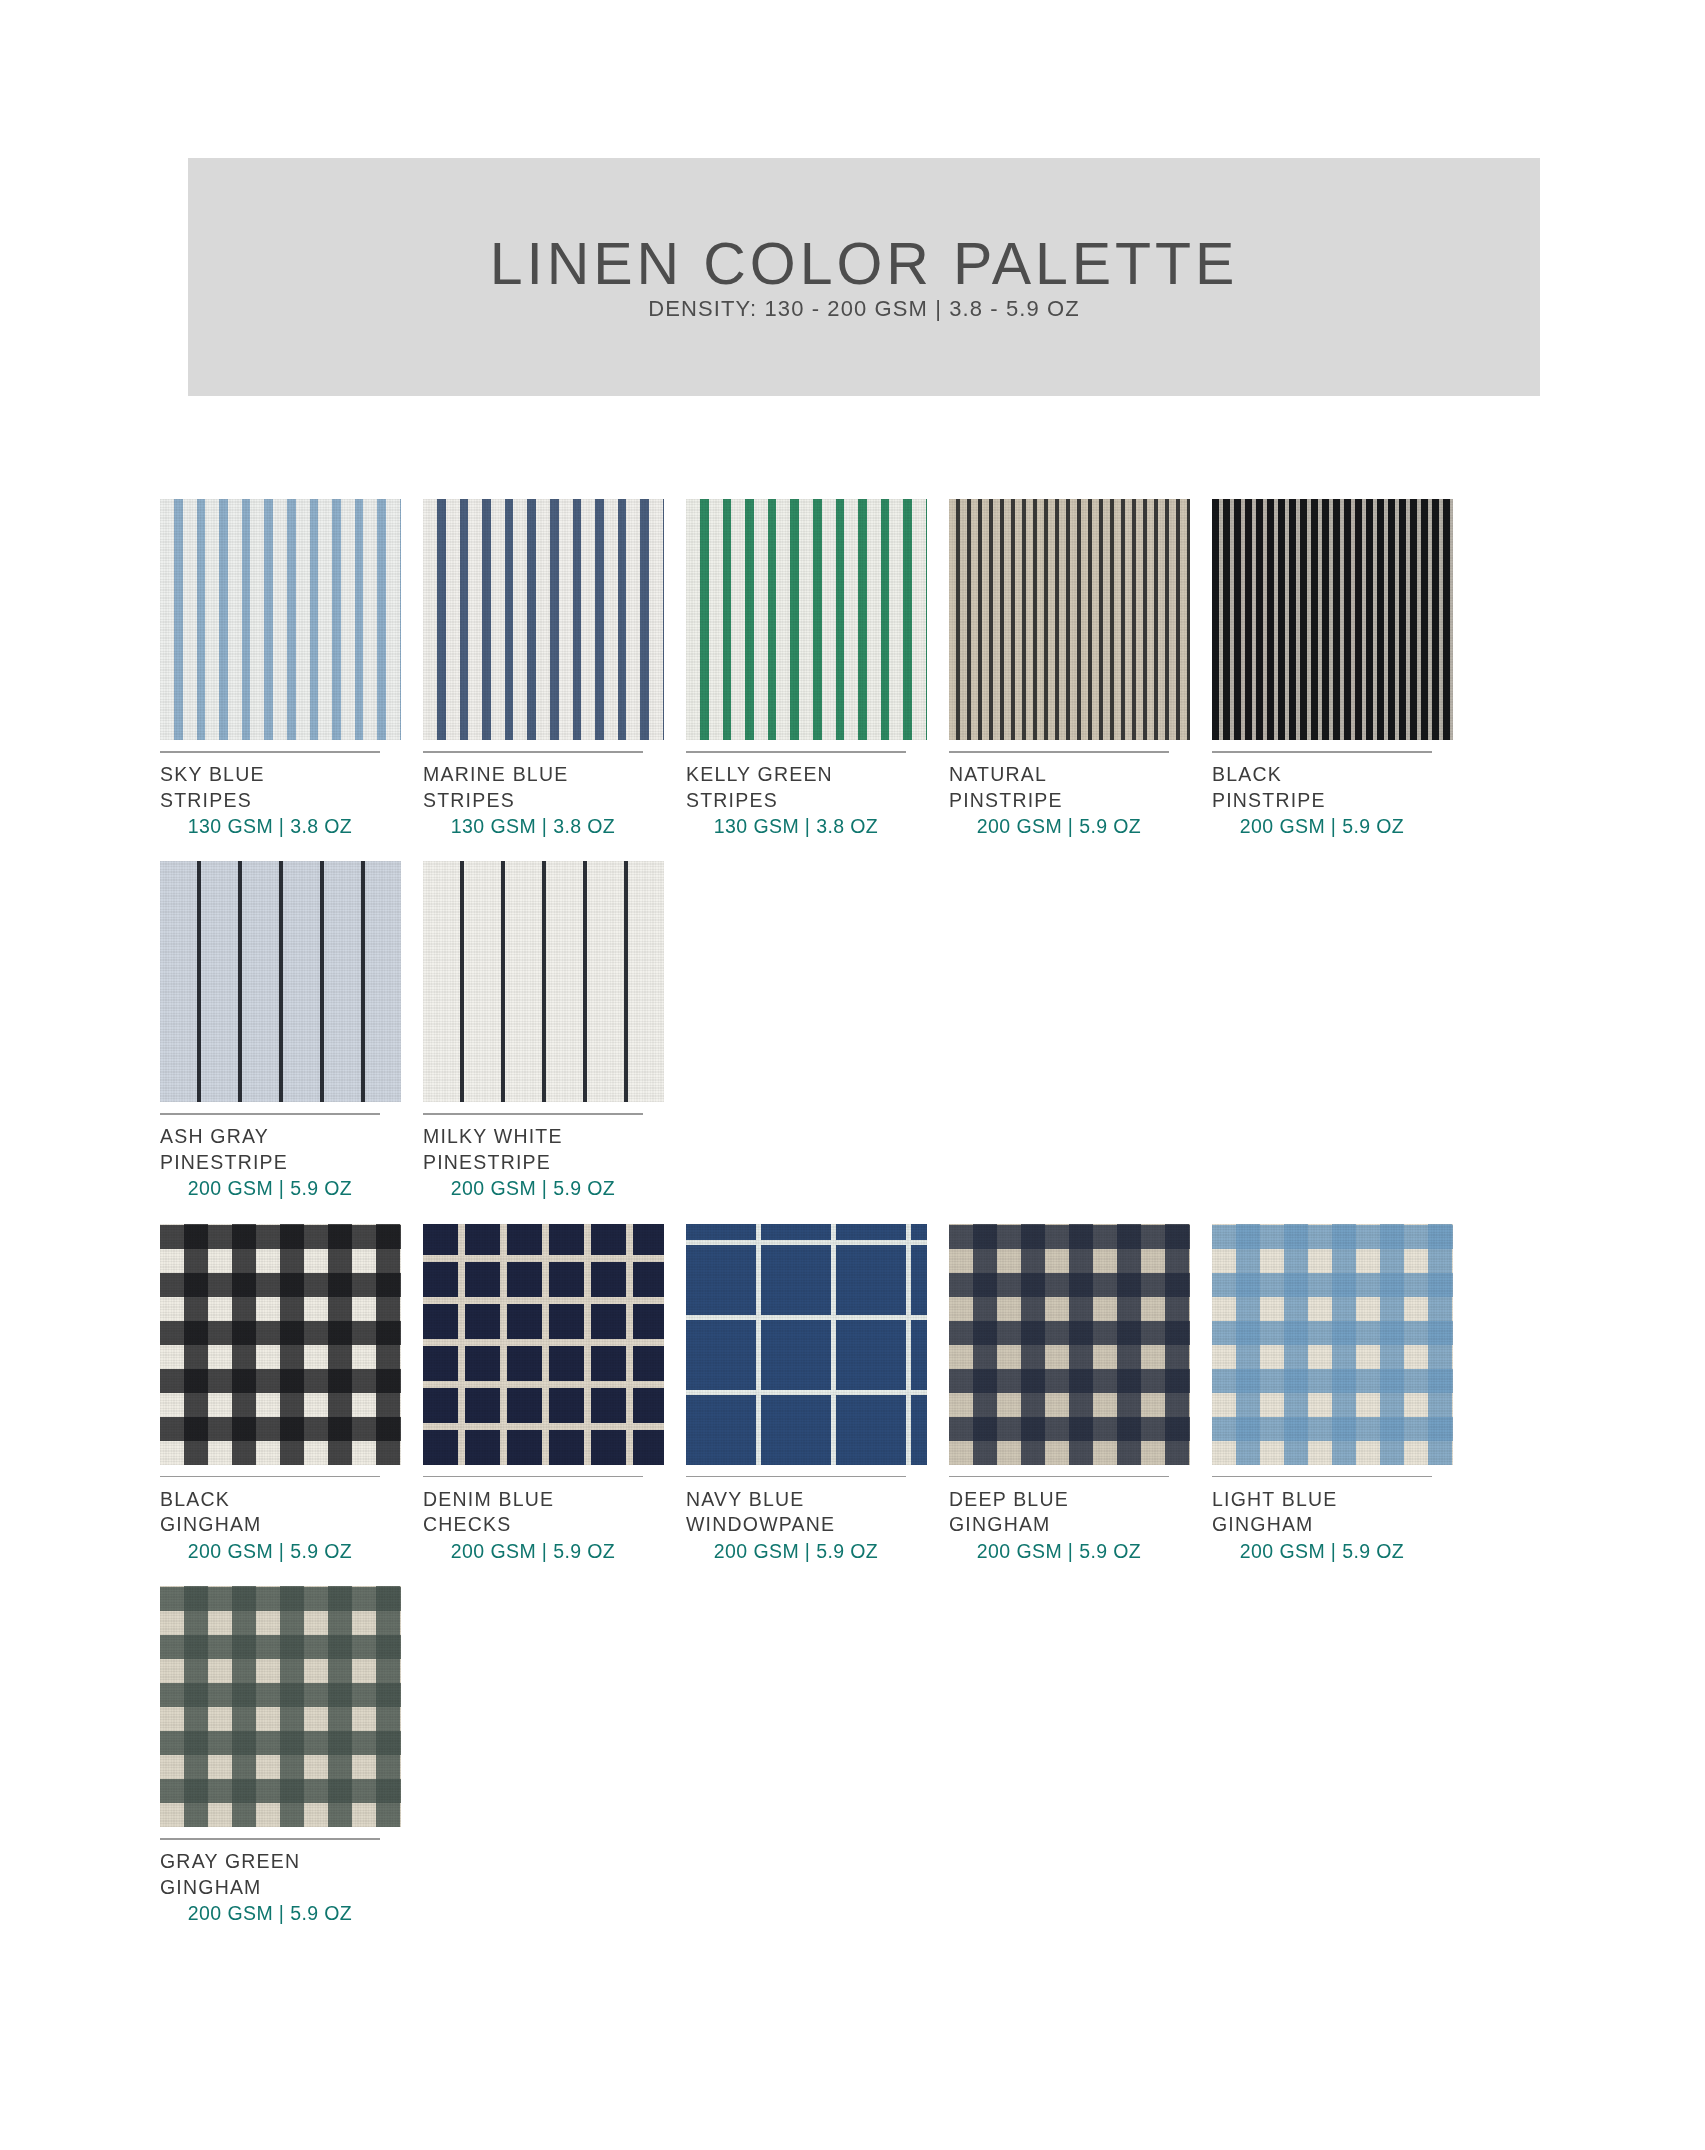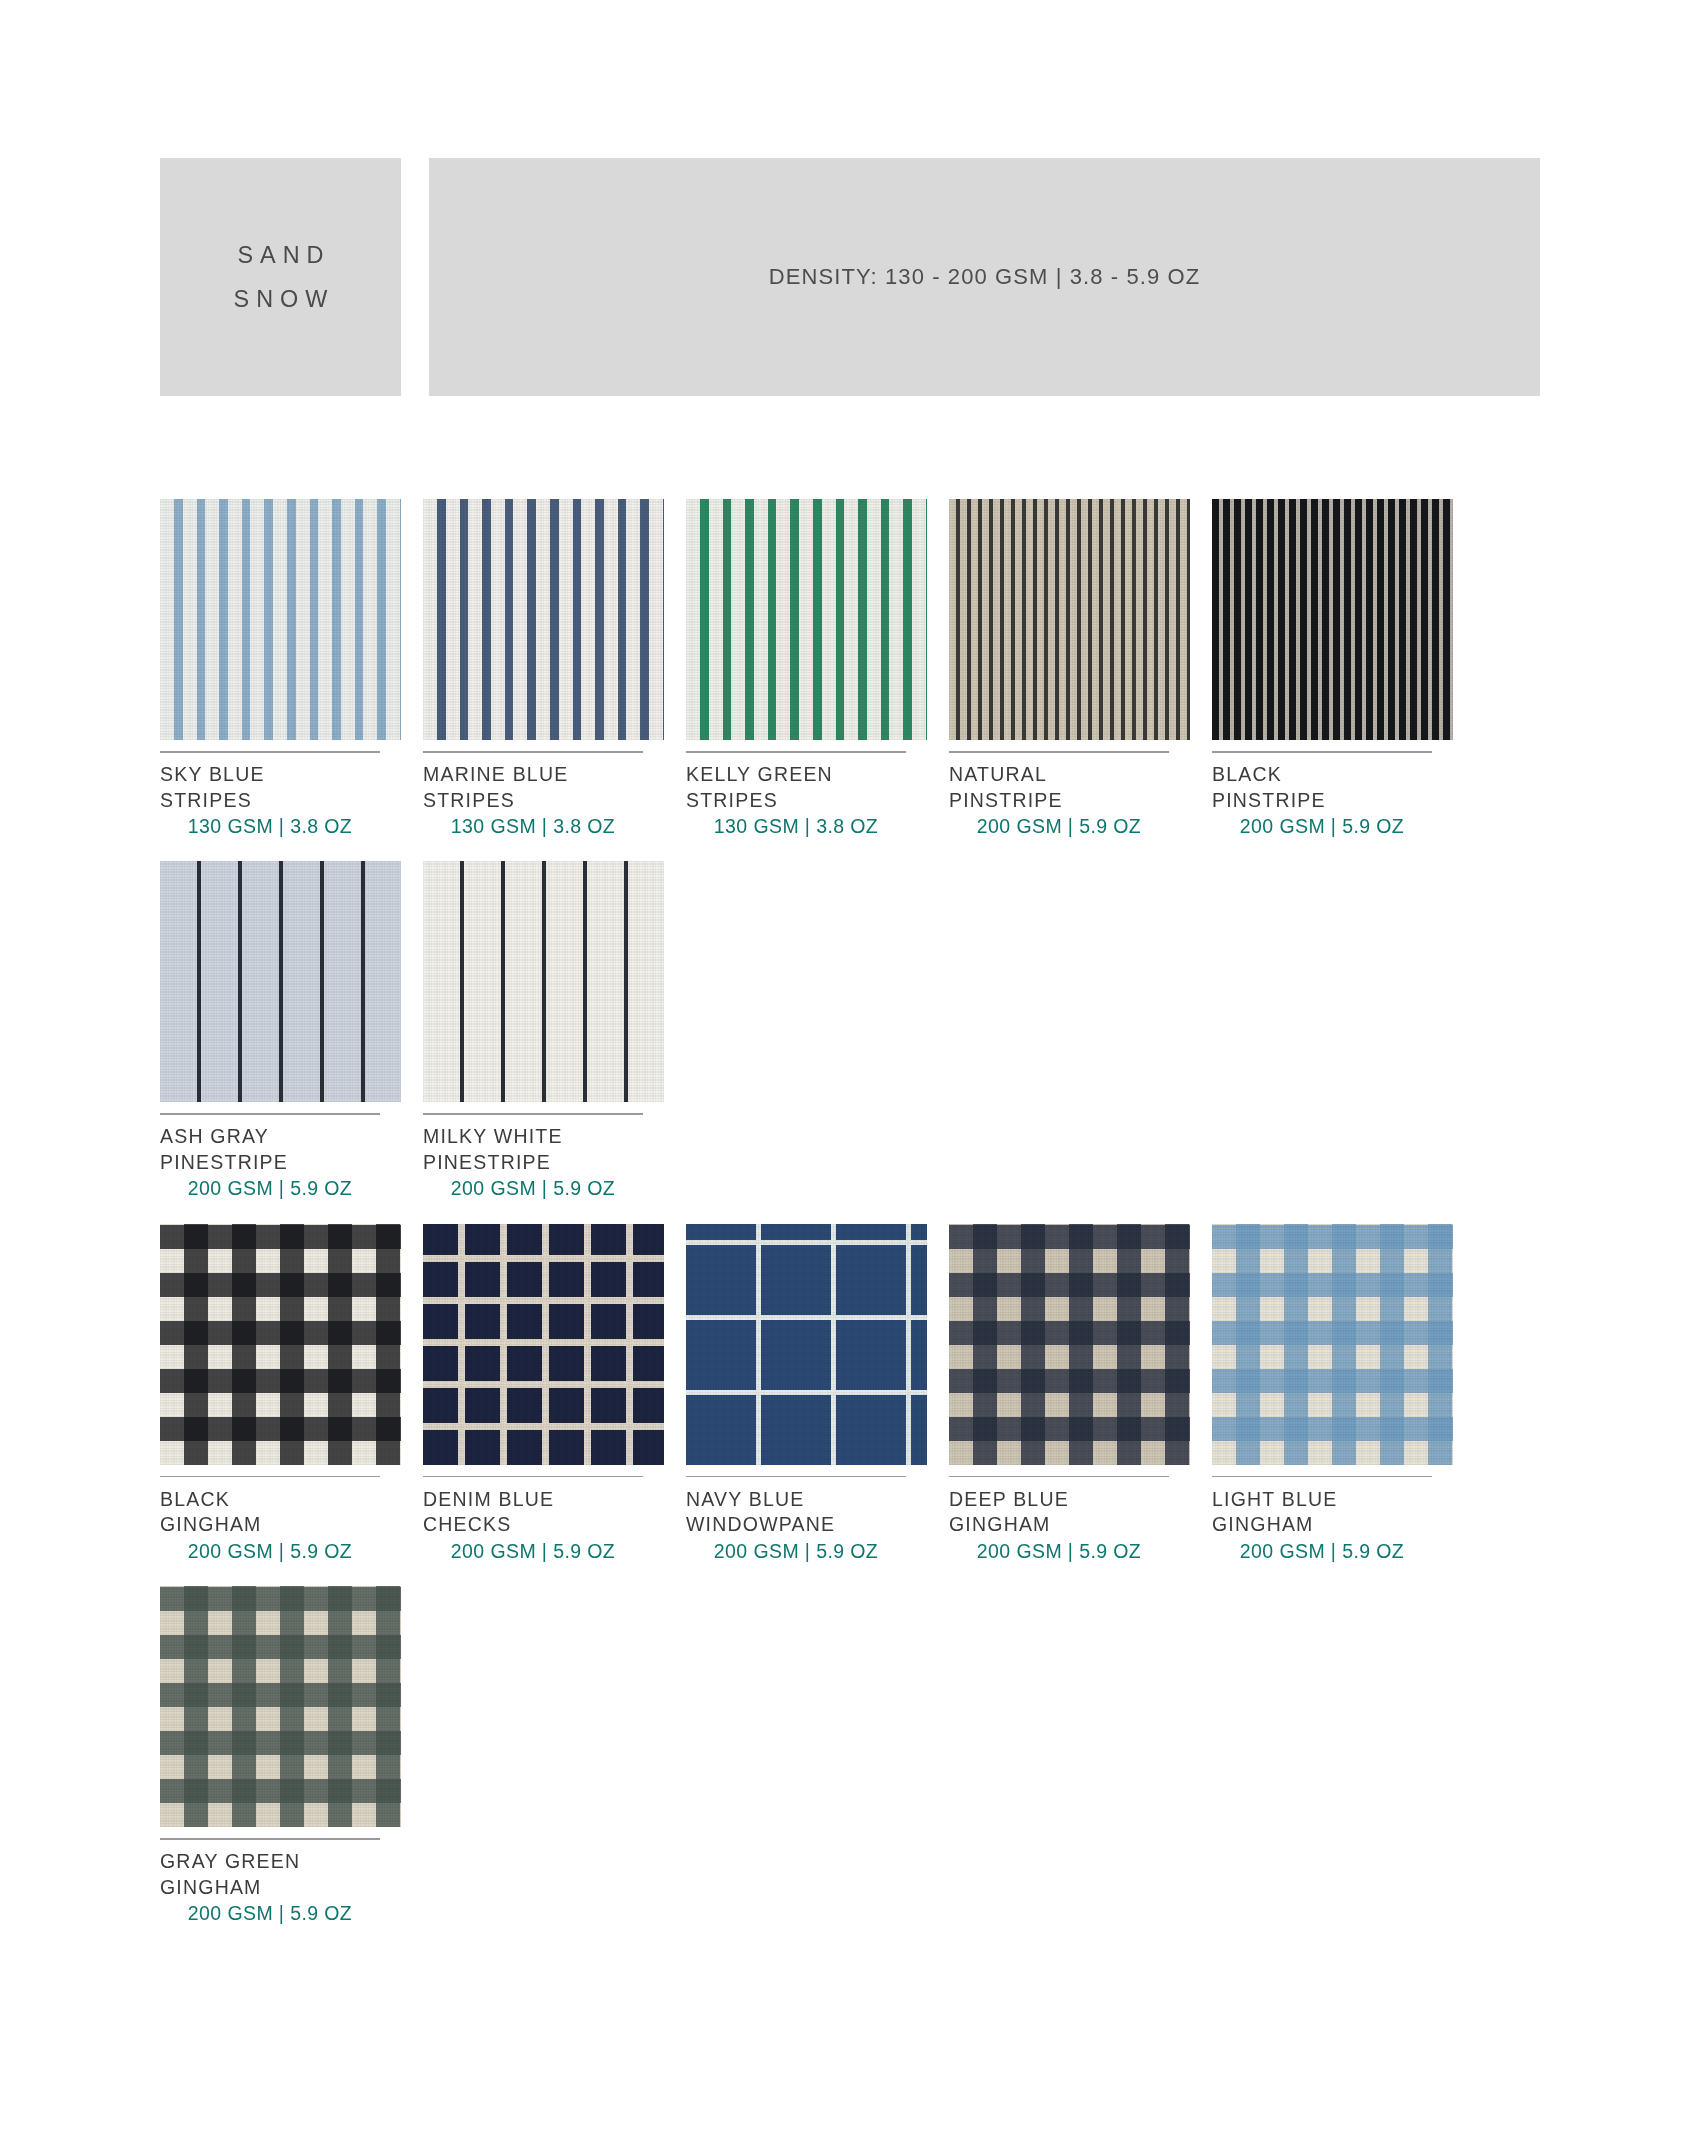--- a/index.html
+++ b/index.html
@@ -118,25 +118,22 @@
     font-size: 19.5px;
     letter-spacing: 0.4px;
     color: #0f766e;
     text-align: center;
   }
 </style>
 </head>
 <body>
 
 <div class="header">
-  <div class="brand-box">
-    <div class="brand-line">SAND</div>
-    <div class="brand-line">SNOW</div>
-  </div>
   <div class="title-box">
+    <div class="title-main">LINEN COLOR PALETTE</div>
     <div class="title-sub">DENSITY: 130 - 200 GSM | 3.8 - 5.9 OZ</div>
   </div>
 </div>
 
 <div class="grid">
     <div class="row">
       <div class="cell">
         <div class="swatch" style="background: repeating-linear-gradient(90deg, rgba(0, 0, 0, 0) 0px, rgba(0, 0, 0, 0) 14px, rgb(143, 176, 203) 14px, rgb(143, 176, 203) 22.6px), repeating-linear-gradient(90deg, rgba(0, 0, 0, 0) 0px, rgba(0, 0, 0, 0) 19.5px, rgba(255, 255, 255, 0.25) 19.5px, rgba(255, 255, 255, 0.25) 22.6px) rgb(238, 240, 238);">
           <div class="noise"></div>
         </div>

